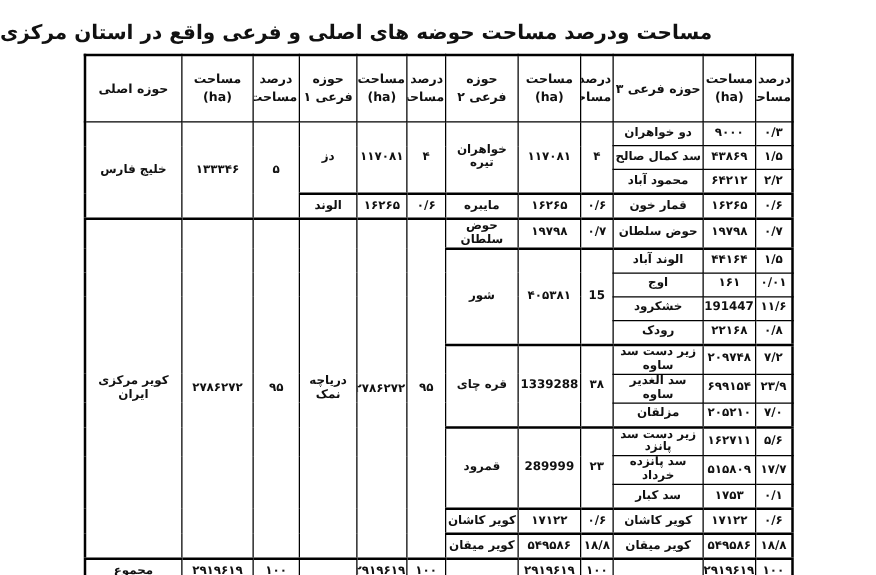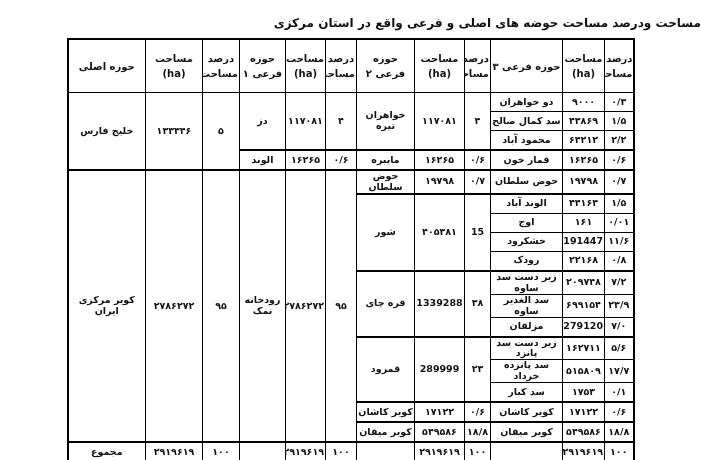--- a/index.html
+++ b/index.html
@@ -12,23 +12,23 @@
     color: #111;
     overflow: hidden;
   }
   .page {
     width: 701px;
     height: 460px;
     background: #fff;
     box-sizing: border-box;
   }
   .title {
-    text-align: right;
+    text-align: left;
     font-weight: bold;
-    font-size: 12px;
+    font-size: 16px;
     padding-top: 16px;
     direction: rtl;
     letter-spacing: 0;
   }
   table.basins {
     border-collapse: collapse;
     table-layout: fixed;
     width: 566px;
     margin: 8px auto 0 auto;
     direction: ltr;
@@ -160,21 +160,21 @@
           <td>۱۶۲۶۵</td>
           <td>۰/۶</td>
           <td>قمار خون</td>
           <td>۱۶۲۶۵</td>
           <td>۰/۶</td>
         </tr>
         <tr class="thick">
           <td rowspan="13">کویر مرکزی ایران</td>
           <td rowspan="13">۲۷۸۶۲۷۲</td>
           <td rowspan="13">۹۵</td>
-          <td rowspan="13">رودخانه نمک</td>
+          <td rowspan="13">دریاچه نمک</td>
           <td rowspan="13">۲۷۸۶۲۷۲</td>
           <td rowspan="13">۹۵</td>
           <td>حوض سلطان</td>
           <td>۱۹۷۹۸</td>
           <td>۰/۷</td>
           <td>حوض سلطان</td>
           <td>۱۹۷۹۸</td>
           <td>۰/۷</td>
         </tr>
         <tr class="thick">
@@ -208,21 +208,21 @@
           <td>۲۰۹۷۴۸</td>
           <td>۷/۲</td>
         </tr>
         <tr>
           <td>سد الغدیر ساوه</td>
           <td>۶۹۹۱۵۴</td>
           <td>۲۳/۹</td>
         </tr>
         <tr>
           <td>مزلقان</td>
-          <td>279120</td>
+          <td>۲۰۵۲۱۰</td>
           <td>۷/۰</td>
         </tr>
         <tr class="thick">
           <td rowspan="3">قمرود</td>
           <td rowspan="3">289999</td>
           <td rowspan="3">۲۳</td>
           <td>زیر دست سد پانزد</td>
           <td>۱۶۲۷۱۱</td>
           <td>۵/۶</td>
         </tr>

